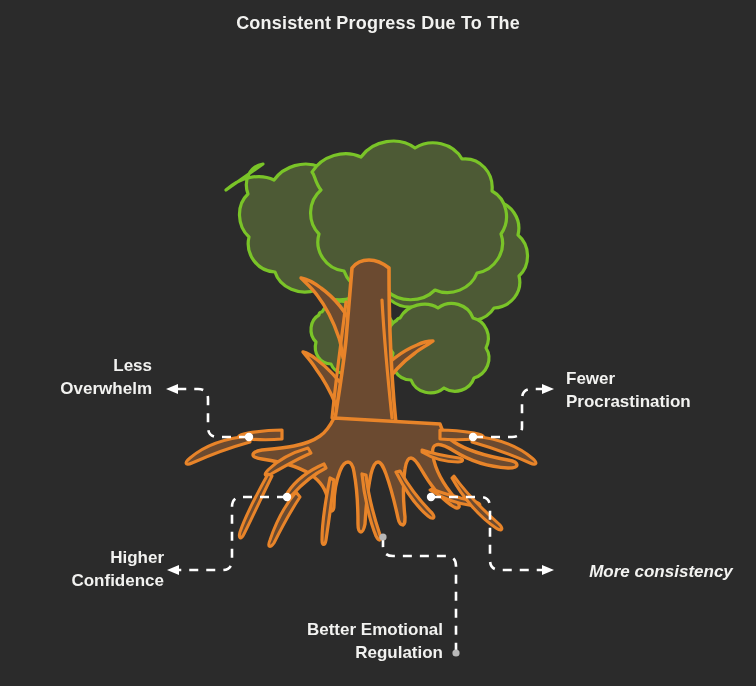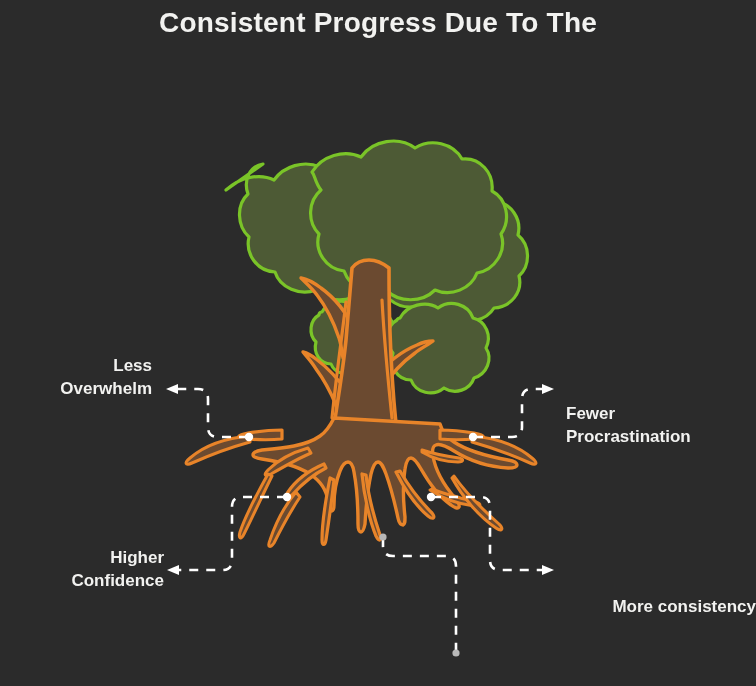--- a/index.html
+++ b/index.html
@@ -15,21 +15,21 @@
     overflow: hidden;
     font-family: "Liberation Sans", sans-serif;
   }
   #title {
     position: absolute;
     left: 0;
     top: 8px;
     width: 756px;
     text-align: center;
     color: #f2f2f0;
-    font-size: 28px;
+    font-size: 18px;
     font-weight: bold;
     line-height: 30px;
     letter-spacing: 0.2px;
   }
   #title .line {
     display: block;
   }
   #art {
     position: absolute;
     left: 0;
@@ -39,21 +39,21 @@
   }
   .label {
     position: absolute;
     color: #f2f2f0;
     font-size: 17px;
     font-weight: bold;
     line-height: 23px;
     white-space: pre-line;
   }
   .label.right-align { text-align: right; }
-  .label.left-align  { text-align: left; margin-top: 35px; }
+  .label.left-align  { text-align: left; }
 
   #label-less-overwhelm {
     right: 604px;
     top: 354px;
     text-align: right;
     width: 200px;
   }
   #label-fewer-procrastination {
     left: 566px;
     top: 367px;
@@ -62,22 +62,23 @@
   }
   #label-higher-confidence {
     right: 592px;
     top: 546px;
     text-align: right;
     width: 200px;
   }
   #label-more-consistency {
     left: 566px;
     top: 560px;
-    text-align: right;
+    text-align: center;
     width: 190px;
+    font-style: italic;
   }
   #label-better-emotional {
     right: 313px;
     top: 618px;
     text-align: right;
     width: 260px;
   }
 </style>
 </head>
 <body>
@@ -337,14 +338,16 @@
 Overwhelm</div>
 
   <div class="label left-align" id="label-fewer-procrastination">Fewer
 Procrastination</div>
 
   <div class="label right-align" id="label-higher-confidence">Higher
 Confidence</div>
 
   <div class="label left-align" id="label-more-consistency">More consistency</div>
 
+  <div class="label right-align" id="label-better-emotional">Better Emotional
+Regulation</div>
 
 </div>
 
 </body></html>

